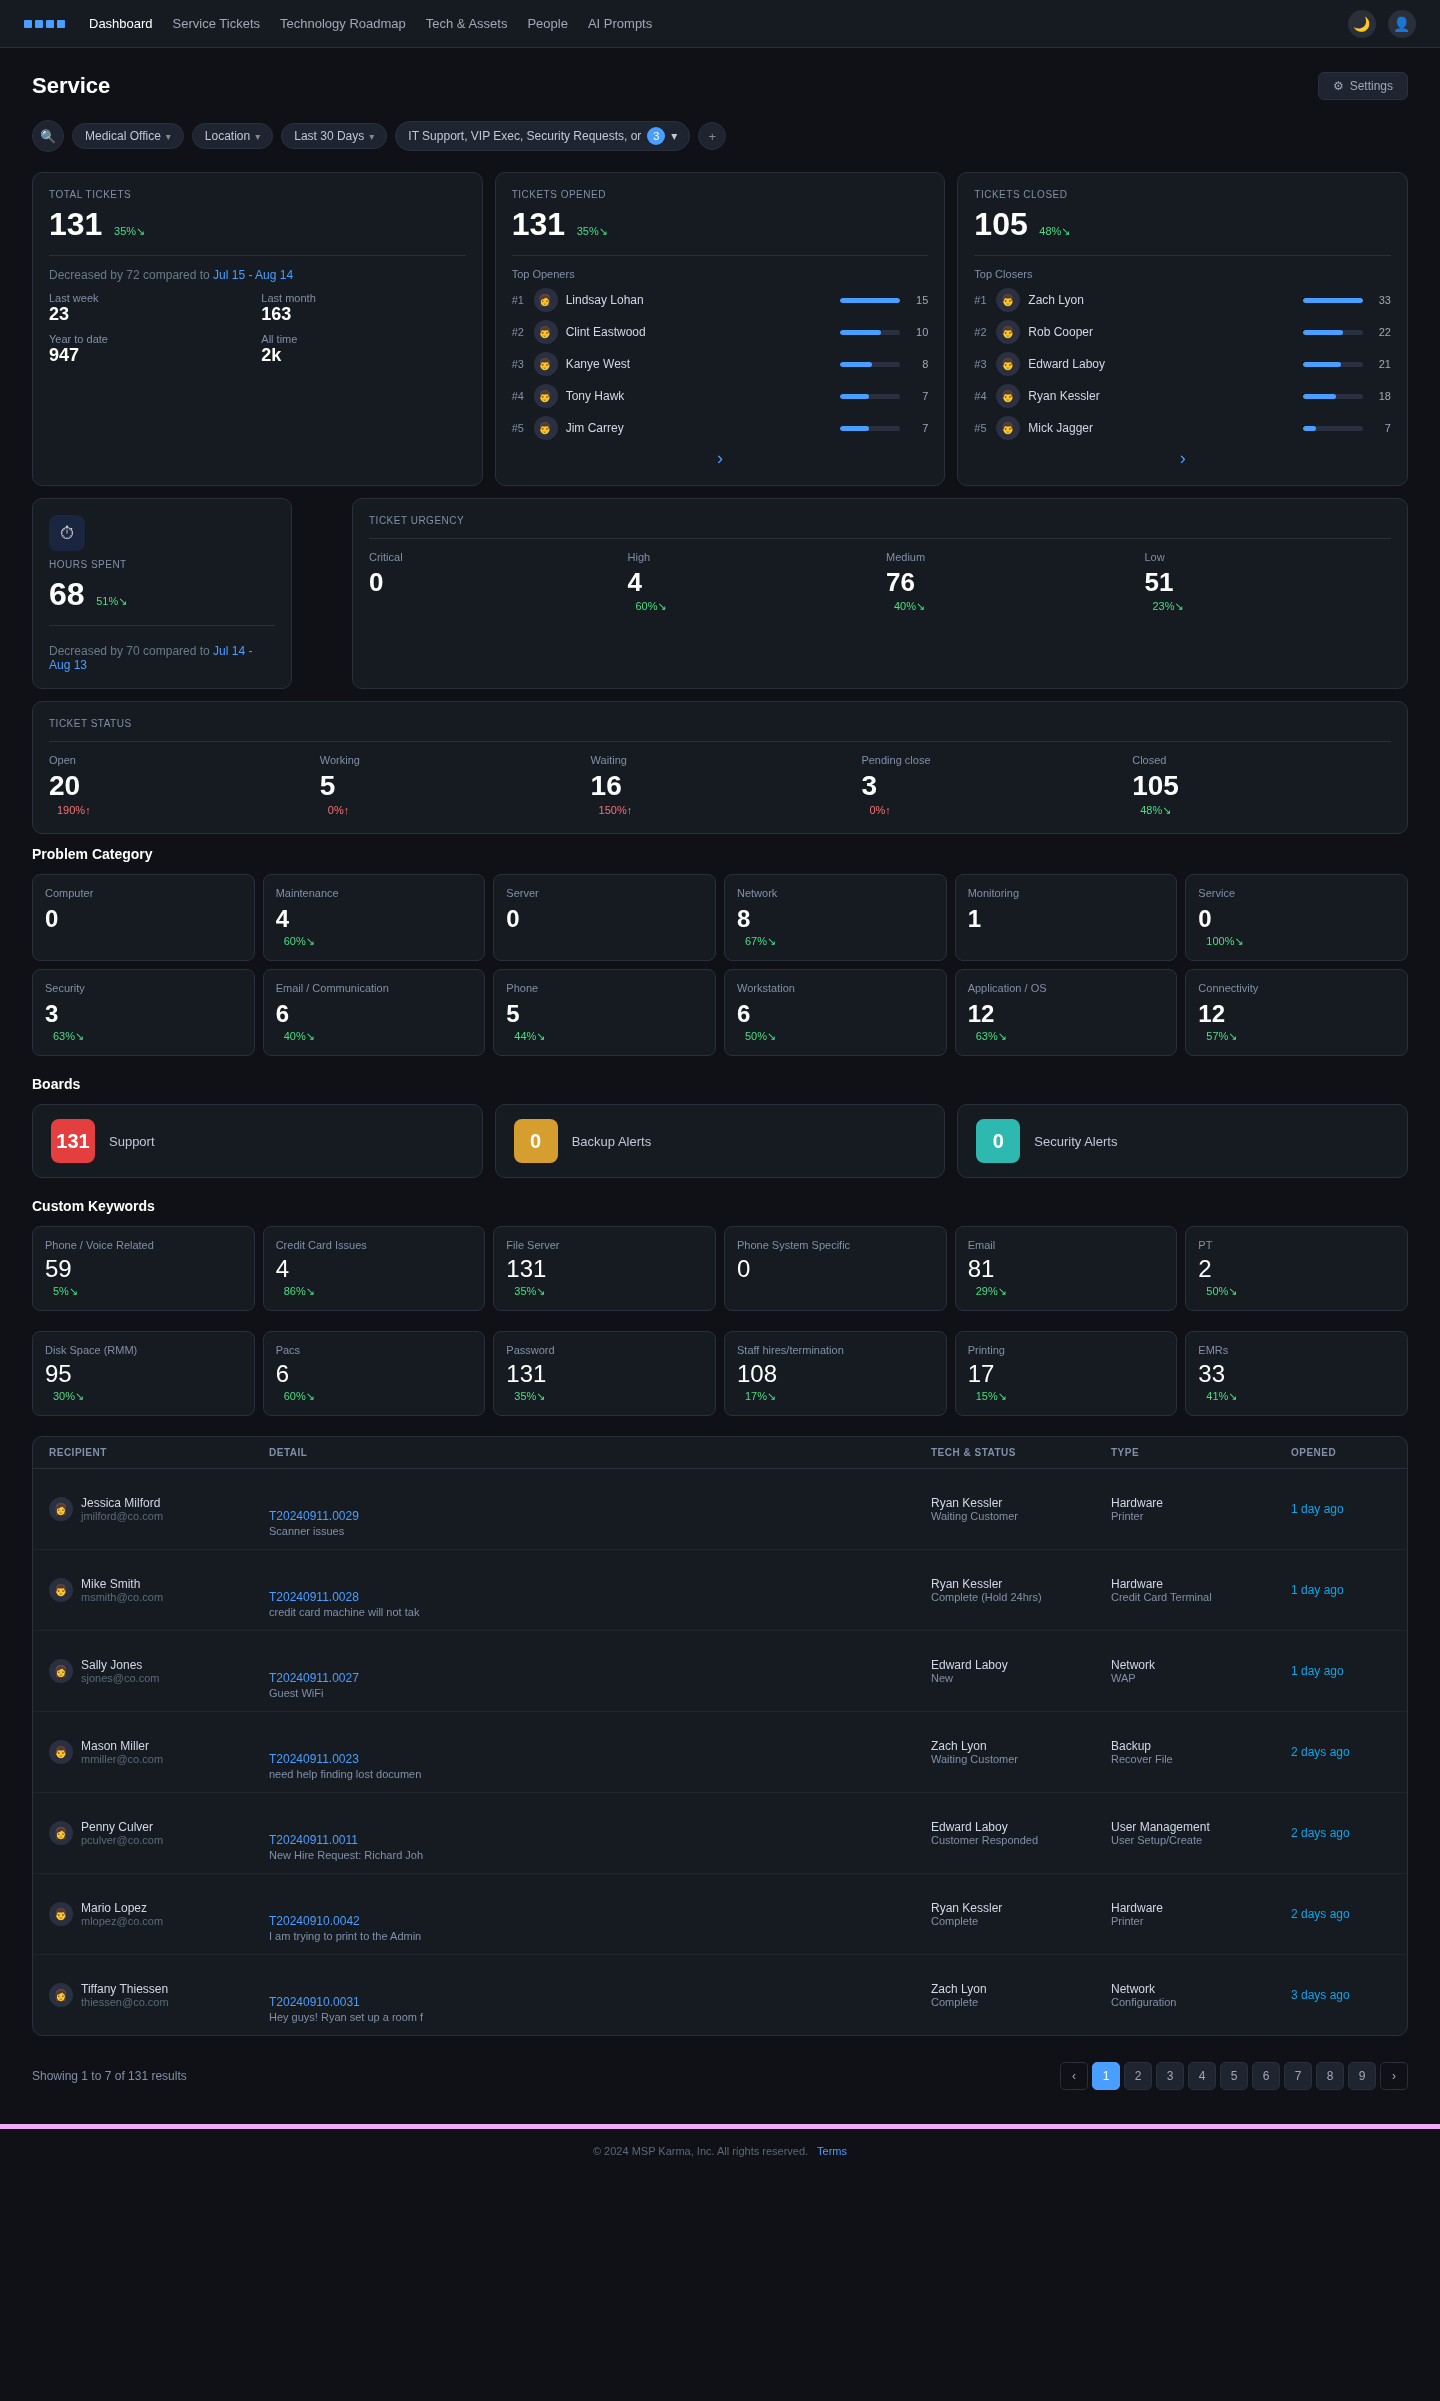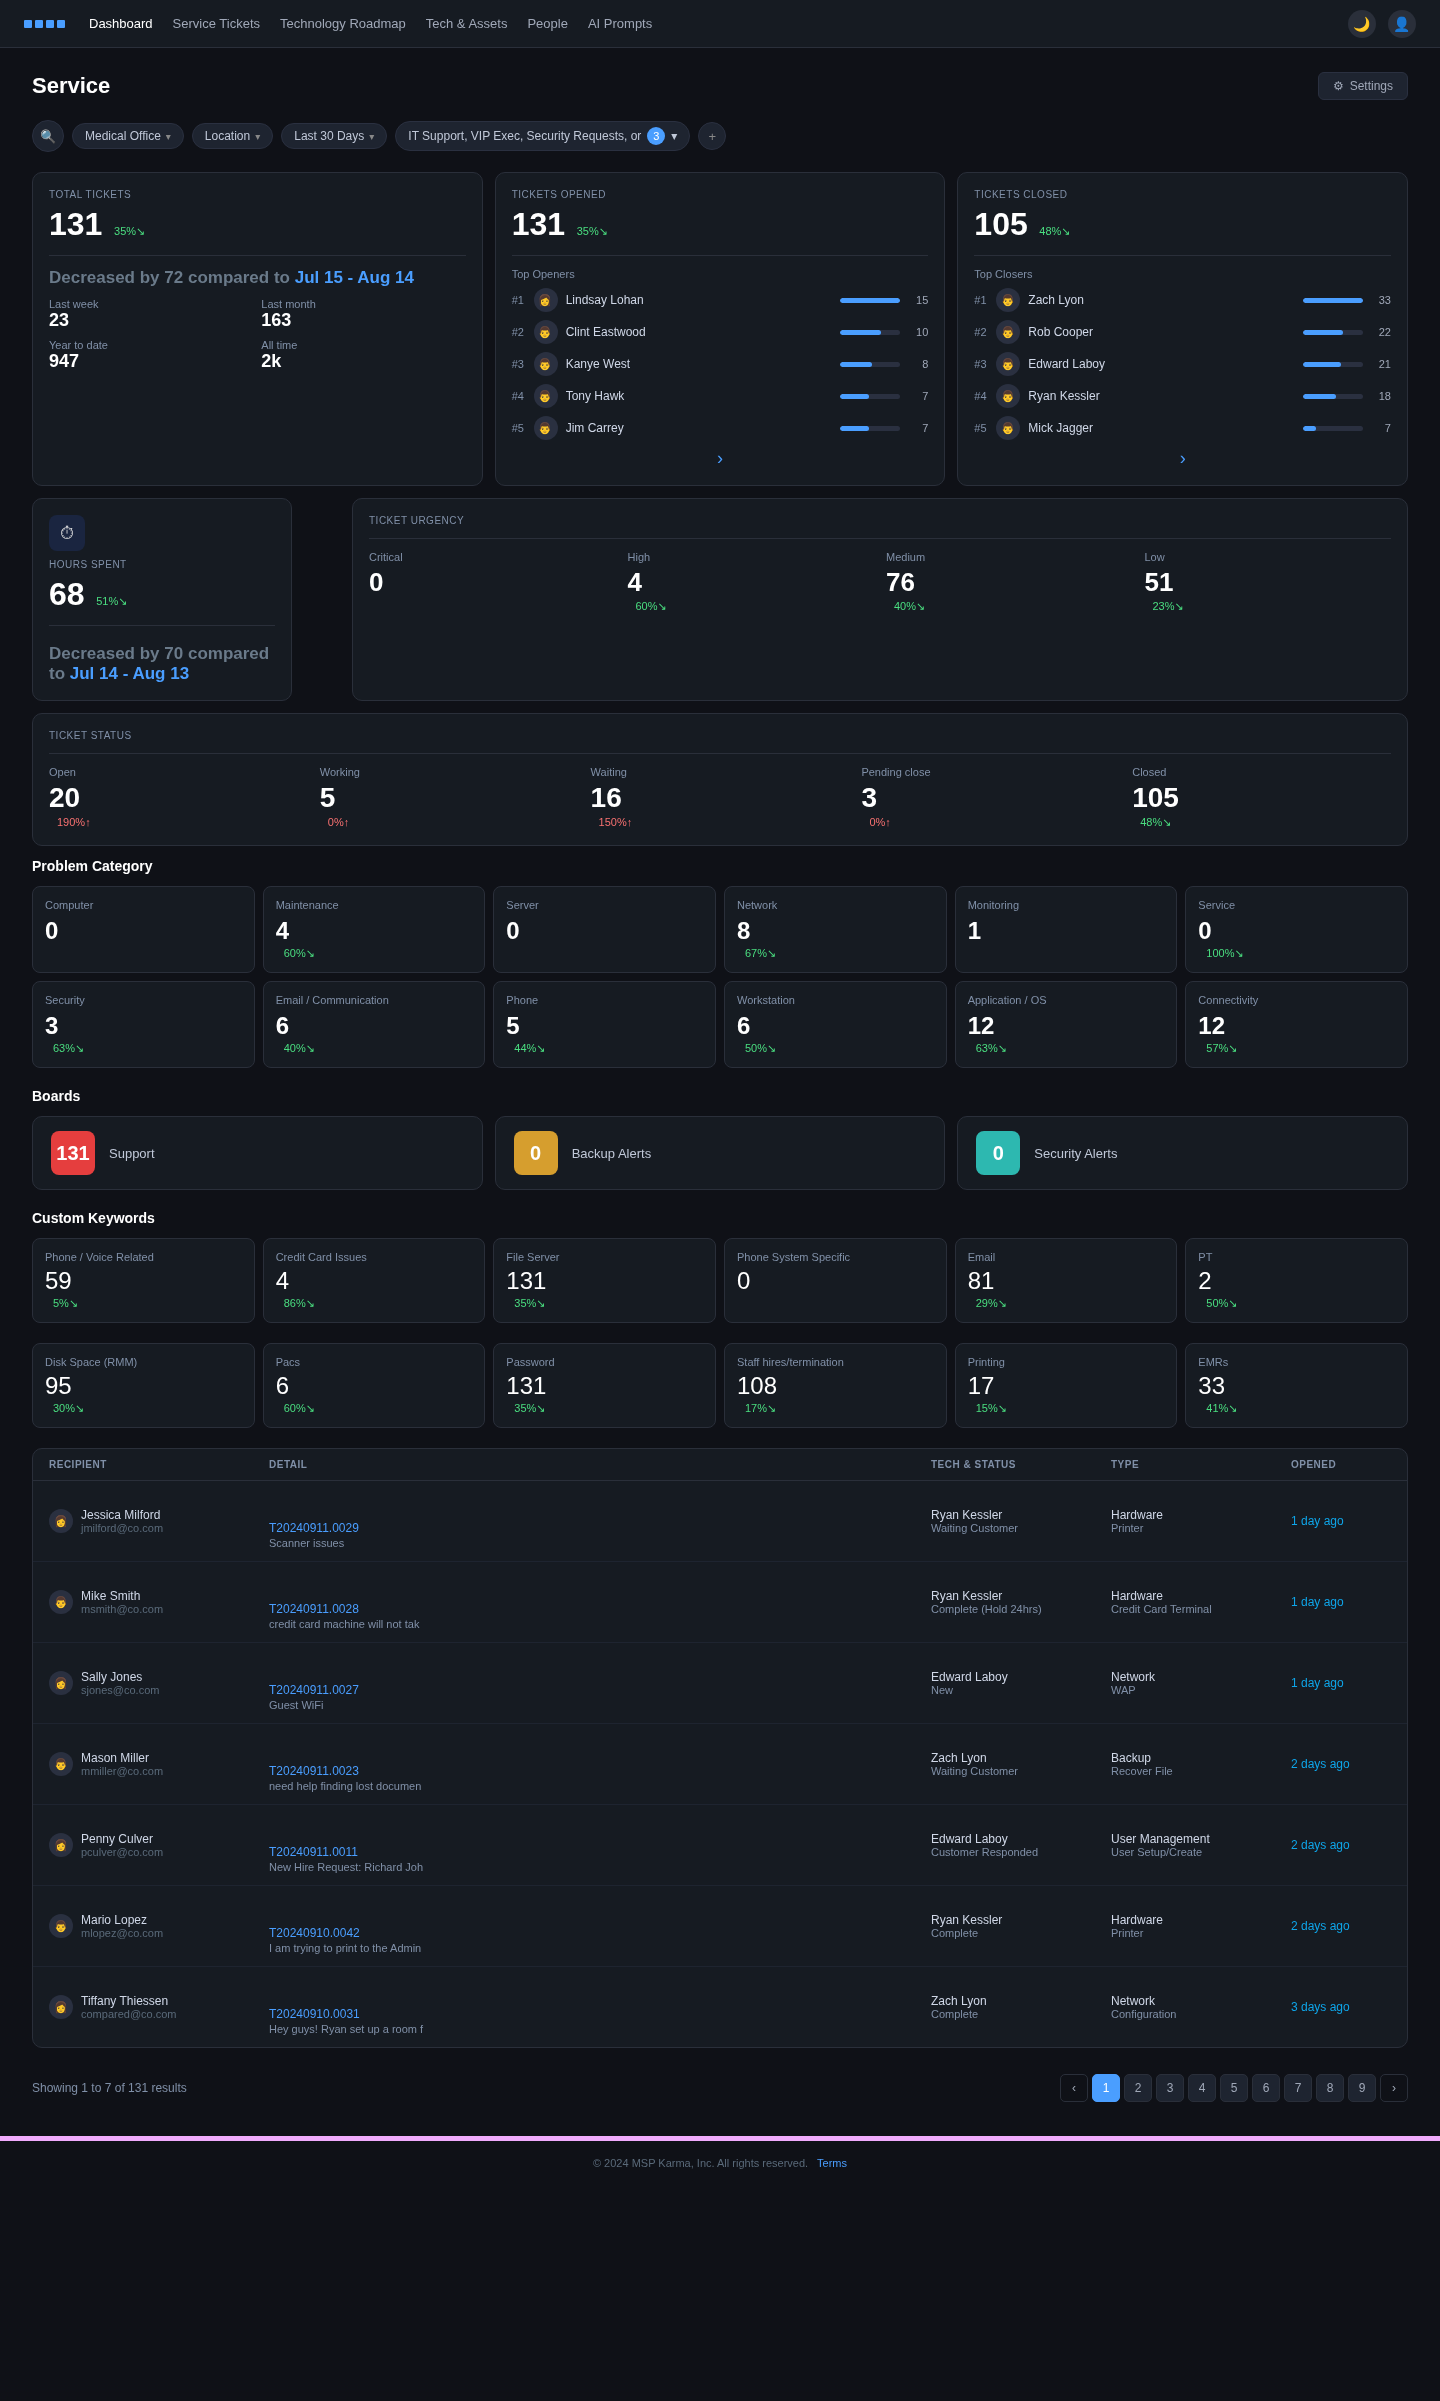--- a/index.html
+++ b/index.html
@@ -157,21 +157,21 @@
     .pagination { display: flex; justify-content: space-between; align-items: center; padding: 10px 0; }
     .page-info { font-size: 12px; color: #8090a8; }
     .page-buttons { display: flex; gap: 4px; align-items: center; }
     .page-btn { width: 28px; height: 28px; border-radius: 5px; border: 1px solid #2a2f3a; background: #1e2430; color: #a0a8b8; font-size: 12px; display: flex; align-items: center; justify-content: center; cursor: pointer; }
     .page-btn.active { background: #4a9eff; color: #fff; border-color: #4a9eff; }
     .page-btn.arrow { background: transparent; border-color: #2a2f3a; }
 
     
     .footer { text-align: center; padding: 16px; font-size: 11px; color: #5a6a7a; border-top: 5px solid #f0abfc; }
     .footer a { color: #4a9eff; cursor: pointer; }
-    .small-note { font-size: 17px; color: #6a7a8a; margin-top: 6px; font-weight: bold; }
+    .small-note { font-size: 12px; color: #6a7a8a; margin-top: 6px; }
     .small-note a { color: #4a9eff; text-decoration: none; }
   </style>
 </head>
 <body>
 
 <nav class="nav">
   <div class="nav-logo">
     <span></span>
       <span></span>
       <span></span>
@@ -741,21 +741,21 @@
         <div class="td-type-sub">Printer</div>
       </div>
       <div class="td-opened">2 days ago</div>
     </div>
 
     <div class="table-row-item">
       <div class="td-recipient">
         <div class="avatar-sm">👩</div>
         <div>
           <div class="td-name">Tiffany Thiessen</div>
-          <div class="td-email">compared@co.com</div>
+          <div class="td-email">thiessen@co.com</div>
         </div>
       </div>
       <div>
         <div class="td-ticket">T20240910.0031</div>
         <div class="td-detail">Hey guys! Ryan set up a room f</div>
       </div>
       <div>
         <div class="td-tech">Zach Lyon</div>
         <div class="td-status">Complete</div>
       </div>

